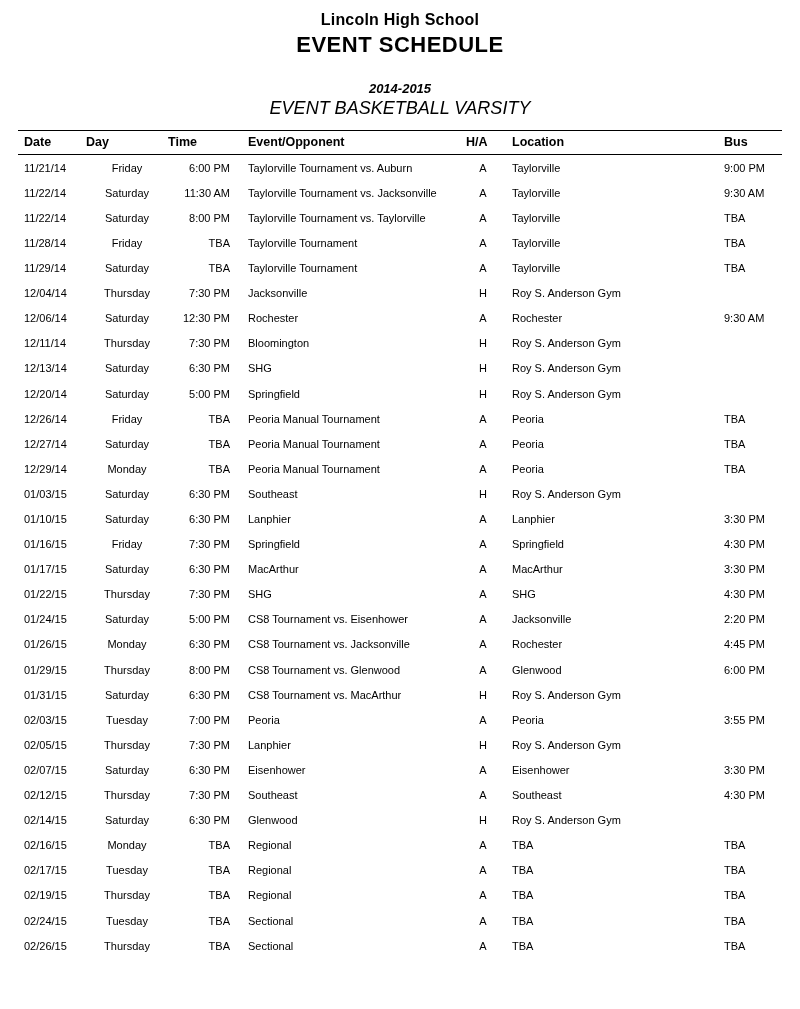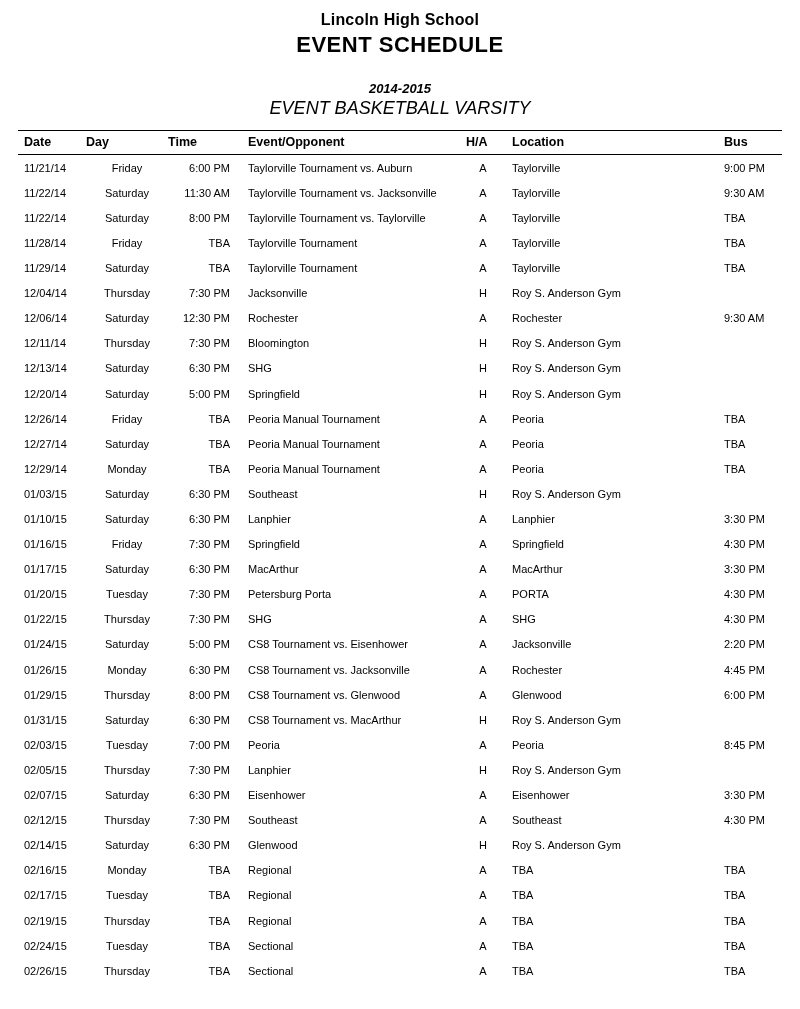--- a/index.html
+++ b/index.html
@@ -257,29 +257,20 @@
         <tr>
           <td class="col-date">01/17/15</td>
           <td class="col-day">Saturday</td>
           <td class="col-time">6:30 PM</td>
           <td class="col-opp">MacArthur</td>
           <td class="col-ha">A</td>
           <td class="col-loc">MacArthur</td>
           <td class="col-bus">3:30 PM</td>
         </tr>
         <tr>
-          <td class="col-date">01/20/15</td>
-          <td class="col-day">Tuesday</td>
-          <td class="col-time">7:30 PM</td>
-          <td class="col-opp">Petersburg Porta</td>
-          <td class="col-ha">A</td>
-          <td class="col-loc">PORTA</td>
-          <td class="col-bus">4:30 PM</td>
-        </tr>
-        <tr>
           <td class="col-date">01/22/15</td>
           <td class="col-day">Thursday</td>
           <td class="col-time">7:30 PM</td>
           <td class="col-opp">SHG</td>
           <td class="col-ha">A</td>
           <td class="col-loc">SHG</td>
           <td class="col-bus">4:30 PM</td>
         </tr>
         <tr>
           <td class="col-date">01/24/15</td>
@@ -317,21 +308,21 @@
           <td class="col-loc">Roy S. Anderson Gym</td>
           <td class="col-bus"></td>
         </tr>
         <tr>
           <td class="col-date">02/03/15</td>
           <td class="col-day">Tuesday</td>
           <td class="col-time">7:00 PM</td>
           <td class="col-opp">Peoria</td>
           <td class="col-ha">A</td>
           <td class="col-loc">Peoria</td>
-          <td class="col-bus">8:45 PM</td>
+          <td class="col-bus">3:55 PM</td>
         </tr>
         <tr>
           <td class="col-date">02/05/15</td>
           <td class="col-day">Thursday</td>
           <td class="col-time">7:30 PM</td>
           <td class="col-opp">Lanphier</td>
           <td class="col-ha">H</td>
           <td class="col-loc">Roy S. Anderson Gym</td>
           <td class="col-bus"></td>
         </tr>

